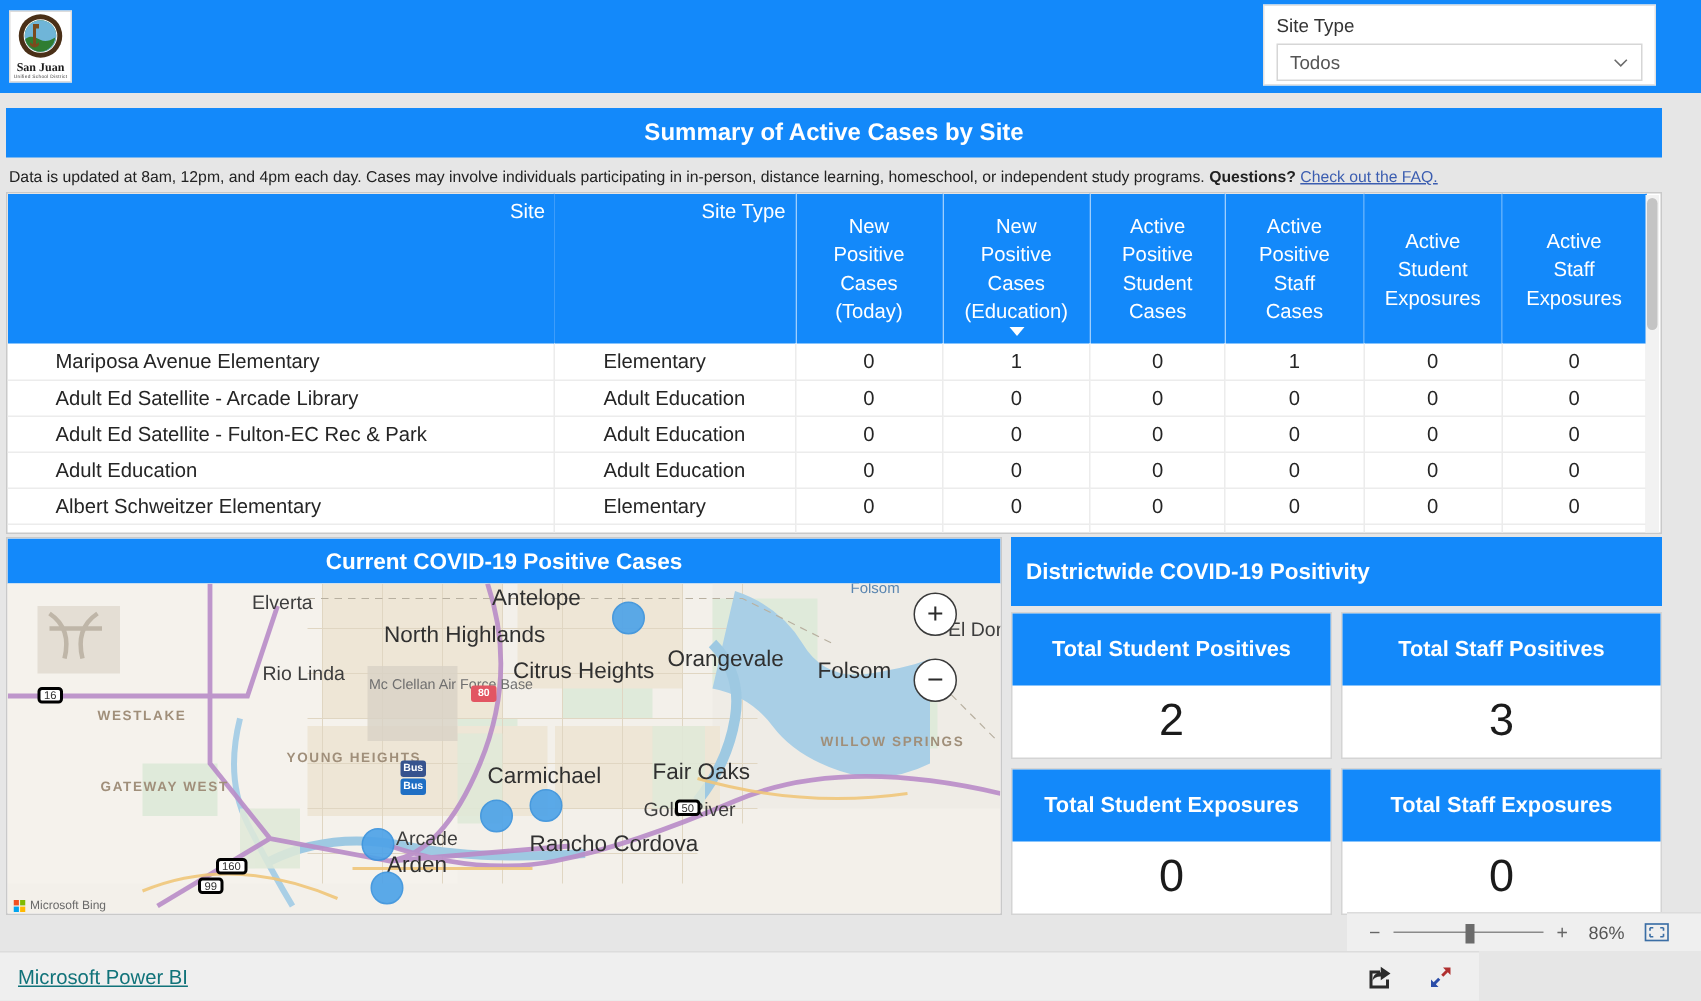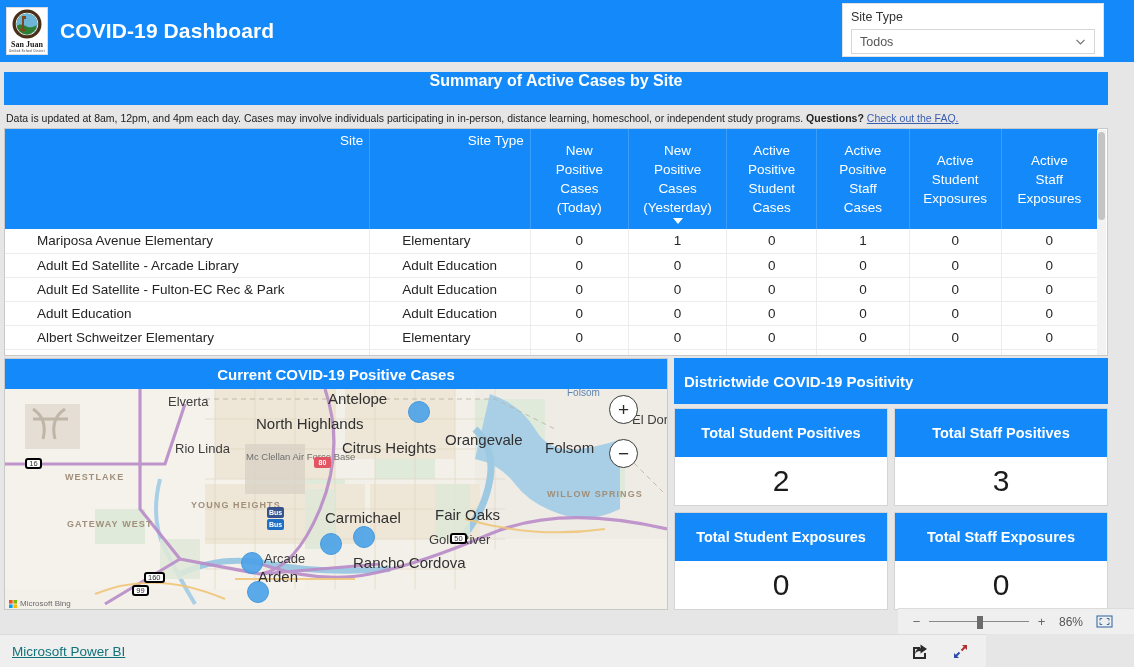--- a/index.html
+++ b/index.html
@@ -49,21 +49,21 @@
     display: flex; align-items: center; justify-content: space-between;
     padding: 0 7px 0 8px; background: #fff;
   }
   .slicer-value { font-size: 12.5px; color: #555; }
   .chev { width: 13px; height: 13px; }
 
   
   .summary-band {
     position: absolute; left: 4px; top: 72px; width: 1104px; height: 33px;
     background: #1389fa; color: #fff;
-    display: flex; align-items: flex-start; justify-content: center;
+    display: flex; align-items: center; justify-content: center;
     font-size: 16px; font-weight: bold;
   }
   .disclaimer {
     position: absolute; left: 6px; top: 110px; width: 1120px; height: 16px;
     font-size: 10.5px; color: #222; white-space: nowrap;
     display: flex; align-items: center; gap: 3px;
   }
   .disclaimer b { font-weight: bold; }
   .disclaimer a { color: #3b5db0; text-decoration: underline; }
 
@@ -228,21 +228,20 @@
       <circle cx="16" cy="15" r="10.5" fill="#2f7d32"></circle>
       <path d="M5.5 15a10.5 10.5 0 0 1 21 0 10.5 10.5 0 0 1-21 0z" fill="#6fb5d8"></path>
       <path d="M5.8 17c4-3 7-1 10 .5s6 1 10-1.5A10.5 10.5 0 0 1 16 25.5 10.5 10.5 0 0 1 5.8 17z" fill="#2f7d32"></path>
       <path d="M11 7h4v3h-2v11h-2z" fill="#7a4a1d"></path>
       <path d="M9 19c1.6 2.2 4.4 2.2 6 0v2c-1.6 2.2-4.4 2.2-6 0z" fill="#7a4a1d"></path>
       <circle cx="16" cy="15" r="12" fill="none" stroke="#4a3018" stroke-width="1.6"></circle>
     </svg>
     <div class="logo-name">San Juan</div>
     <div class="logo-sub">Unified School District</div>
   </div>
-  <div class="app-title">COVID-19 Dashboard</div>
 
   <div class="slicer">
     <div class="slicer-label">Site Type</div>
     <div class="slicer-box">
       <span class="slicer-value">Todos</span>
       <svg class="chev" viewBox="0 0 16 16">
         <path d="M3 6l5 5 5-5" fill="none" stroke="#6b6b6b" stroke-width="1.3"></path>
       </svg>
     </div>
   </div>
@@ -281,21 +280,21 @@
         <th class="c-num">
           <div>New</div>
           <div>Positive</div>
           <div>Cases</div>
           <div>(Today)</div>
         </th>
         <th class="c-num">
           <div>New</div>
           <div>Positive</div>
           <div>Cases</div>
-          <div>(Yesterday)</div>
+          <div>(Education)</div>
           <span class="sort-caret"></span>
         </th>
         <th class="c-num">
           <div>Active</div>
           <div>Positive</div>
           <div>Student</div>
           <div>Cases</div>
         </th>
         <th class="c-num">
           <div>Active</div>

